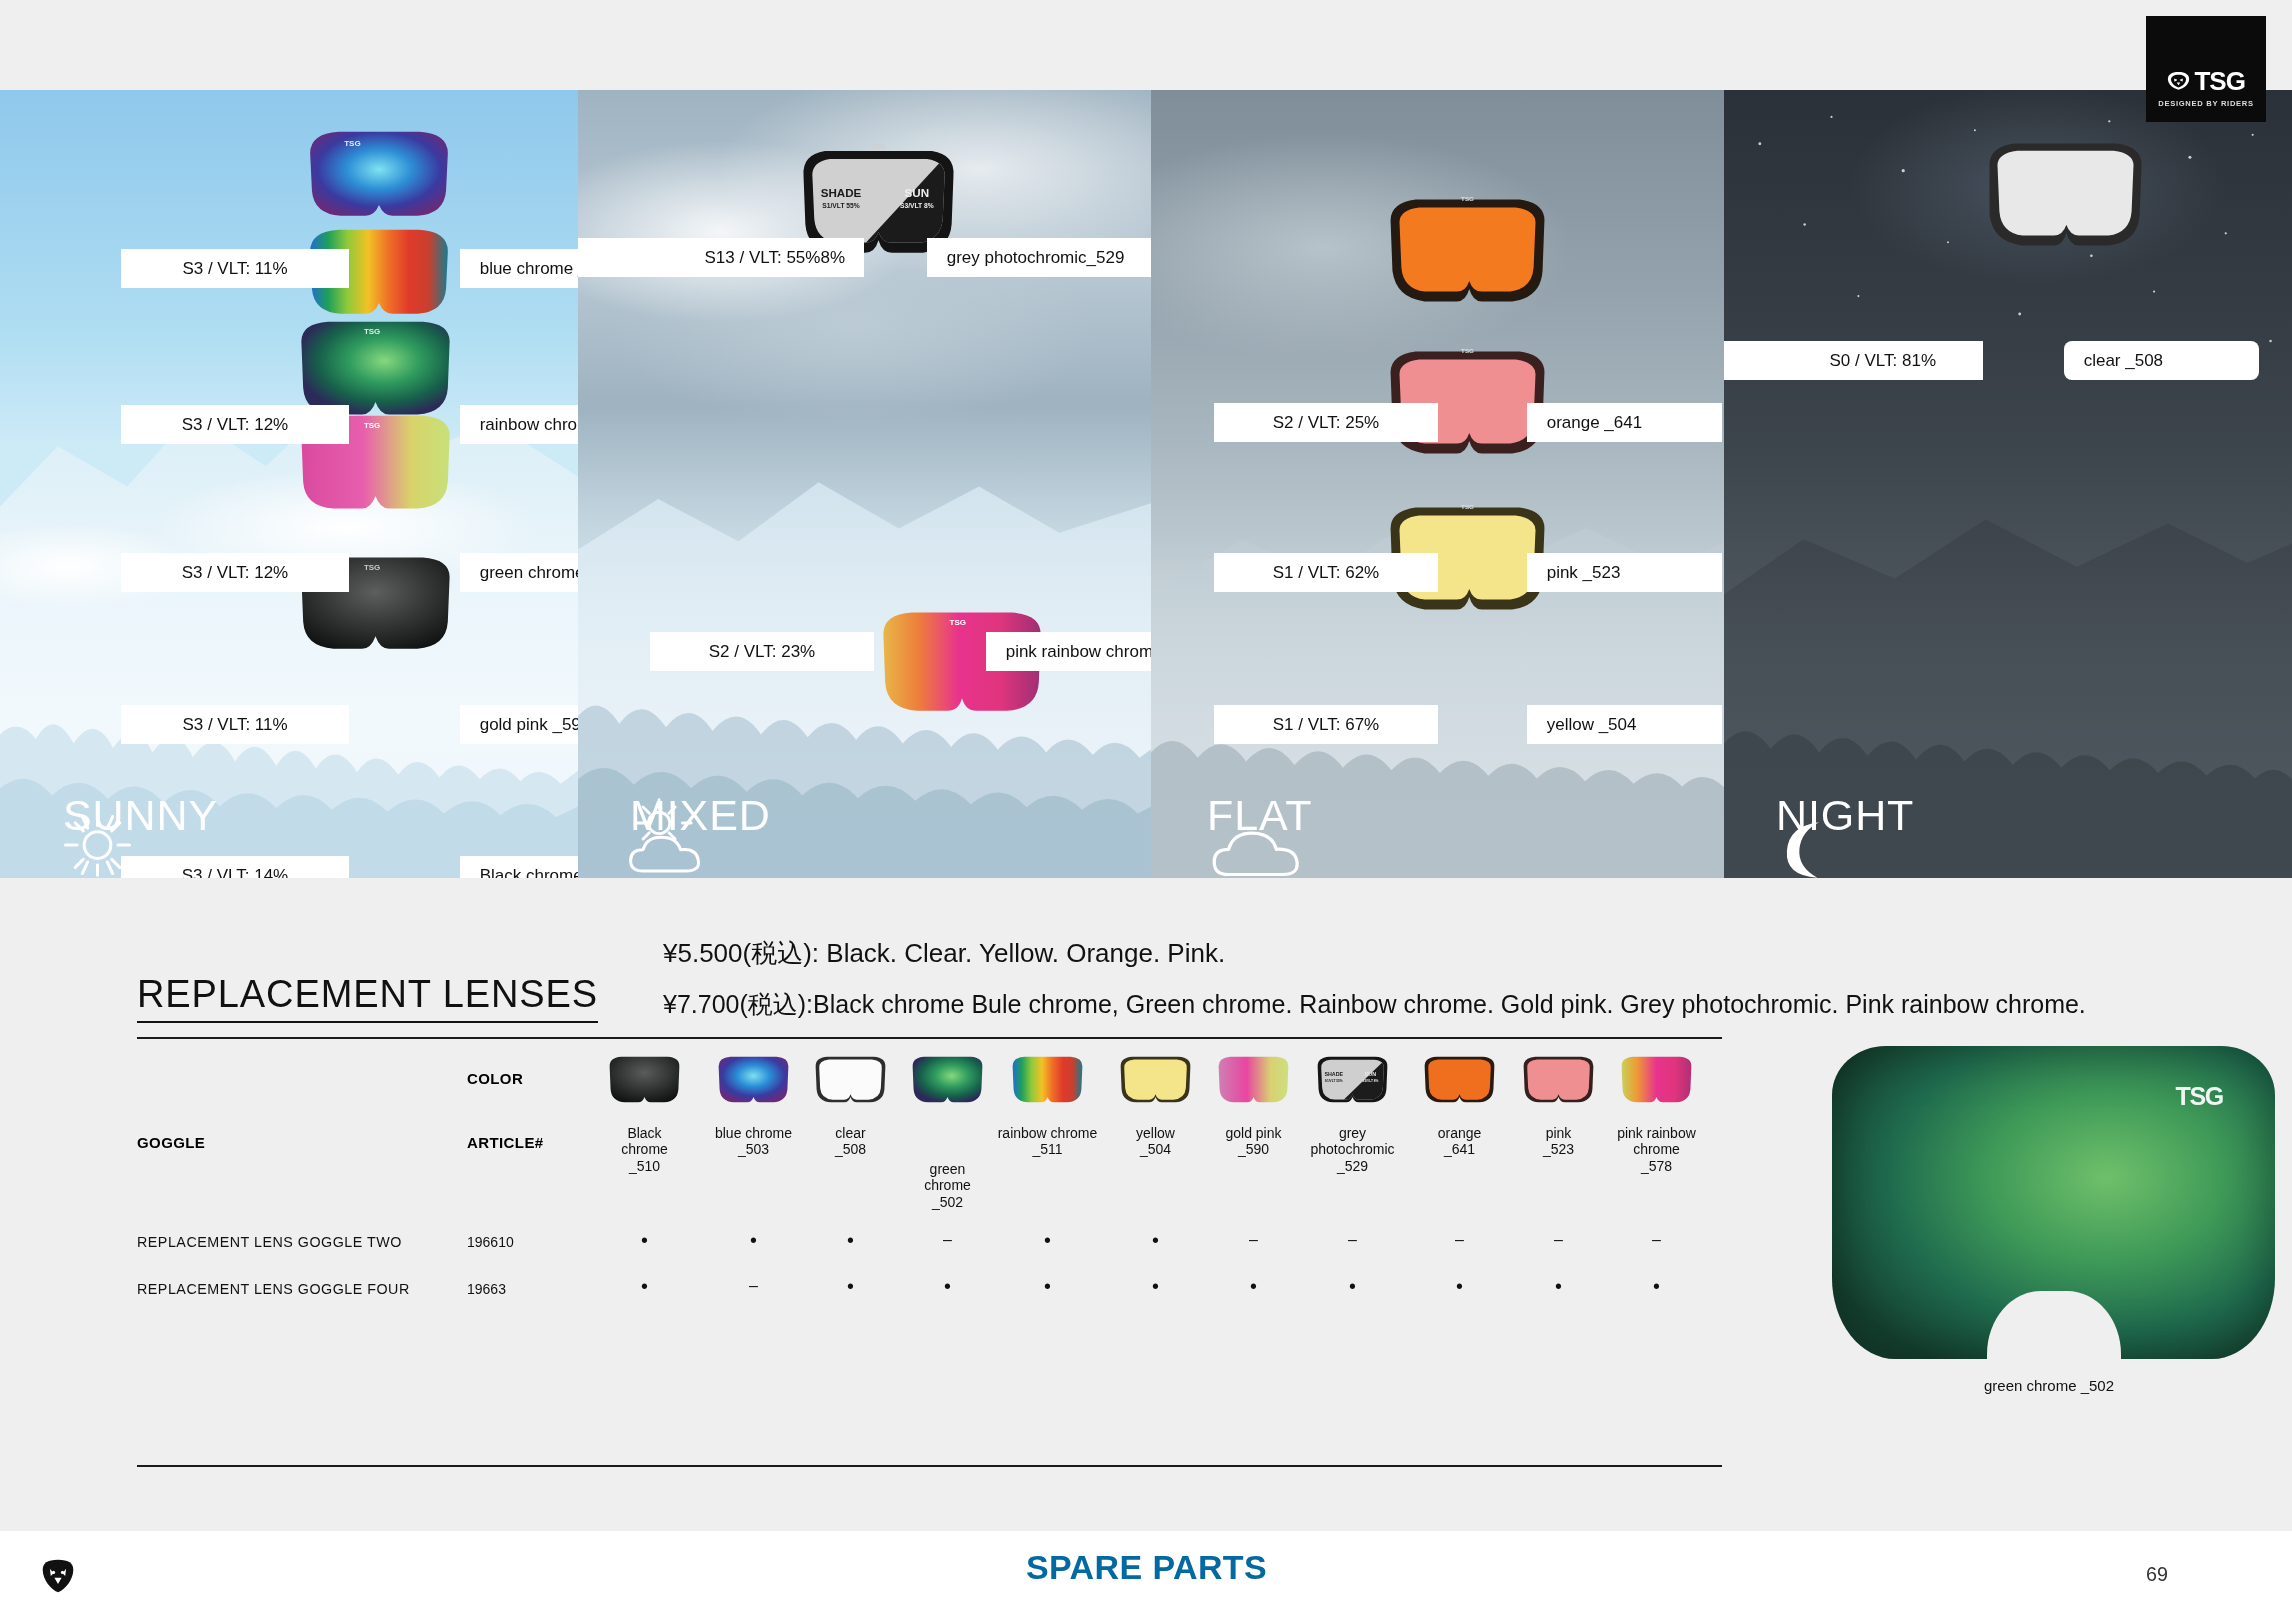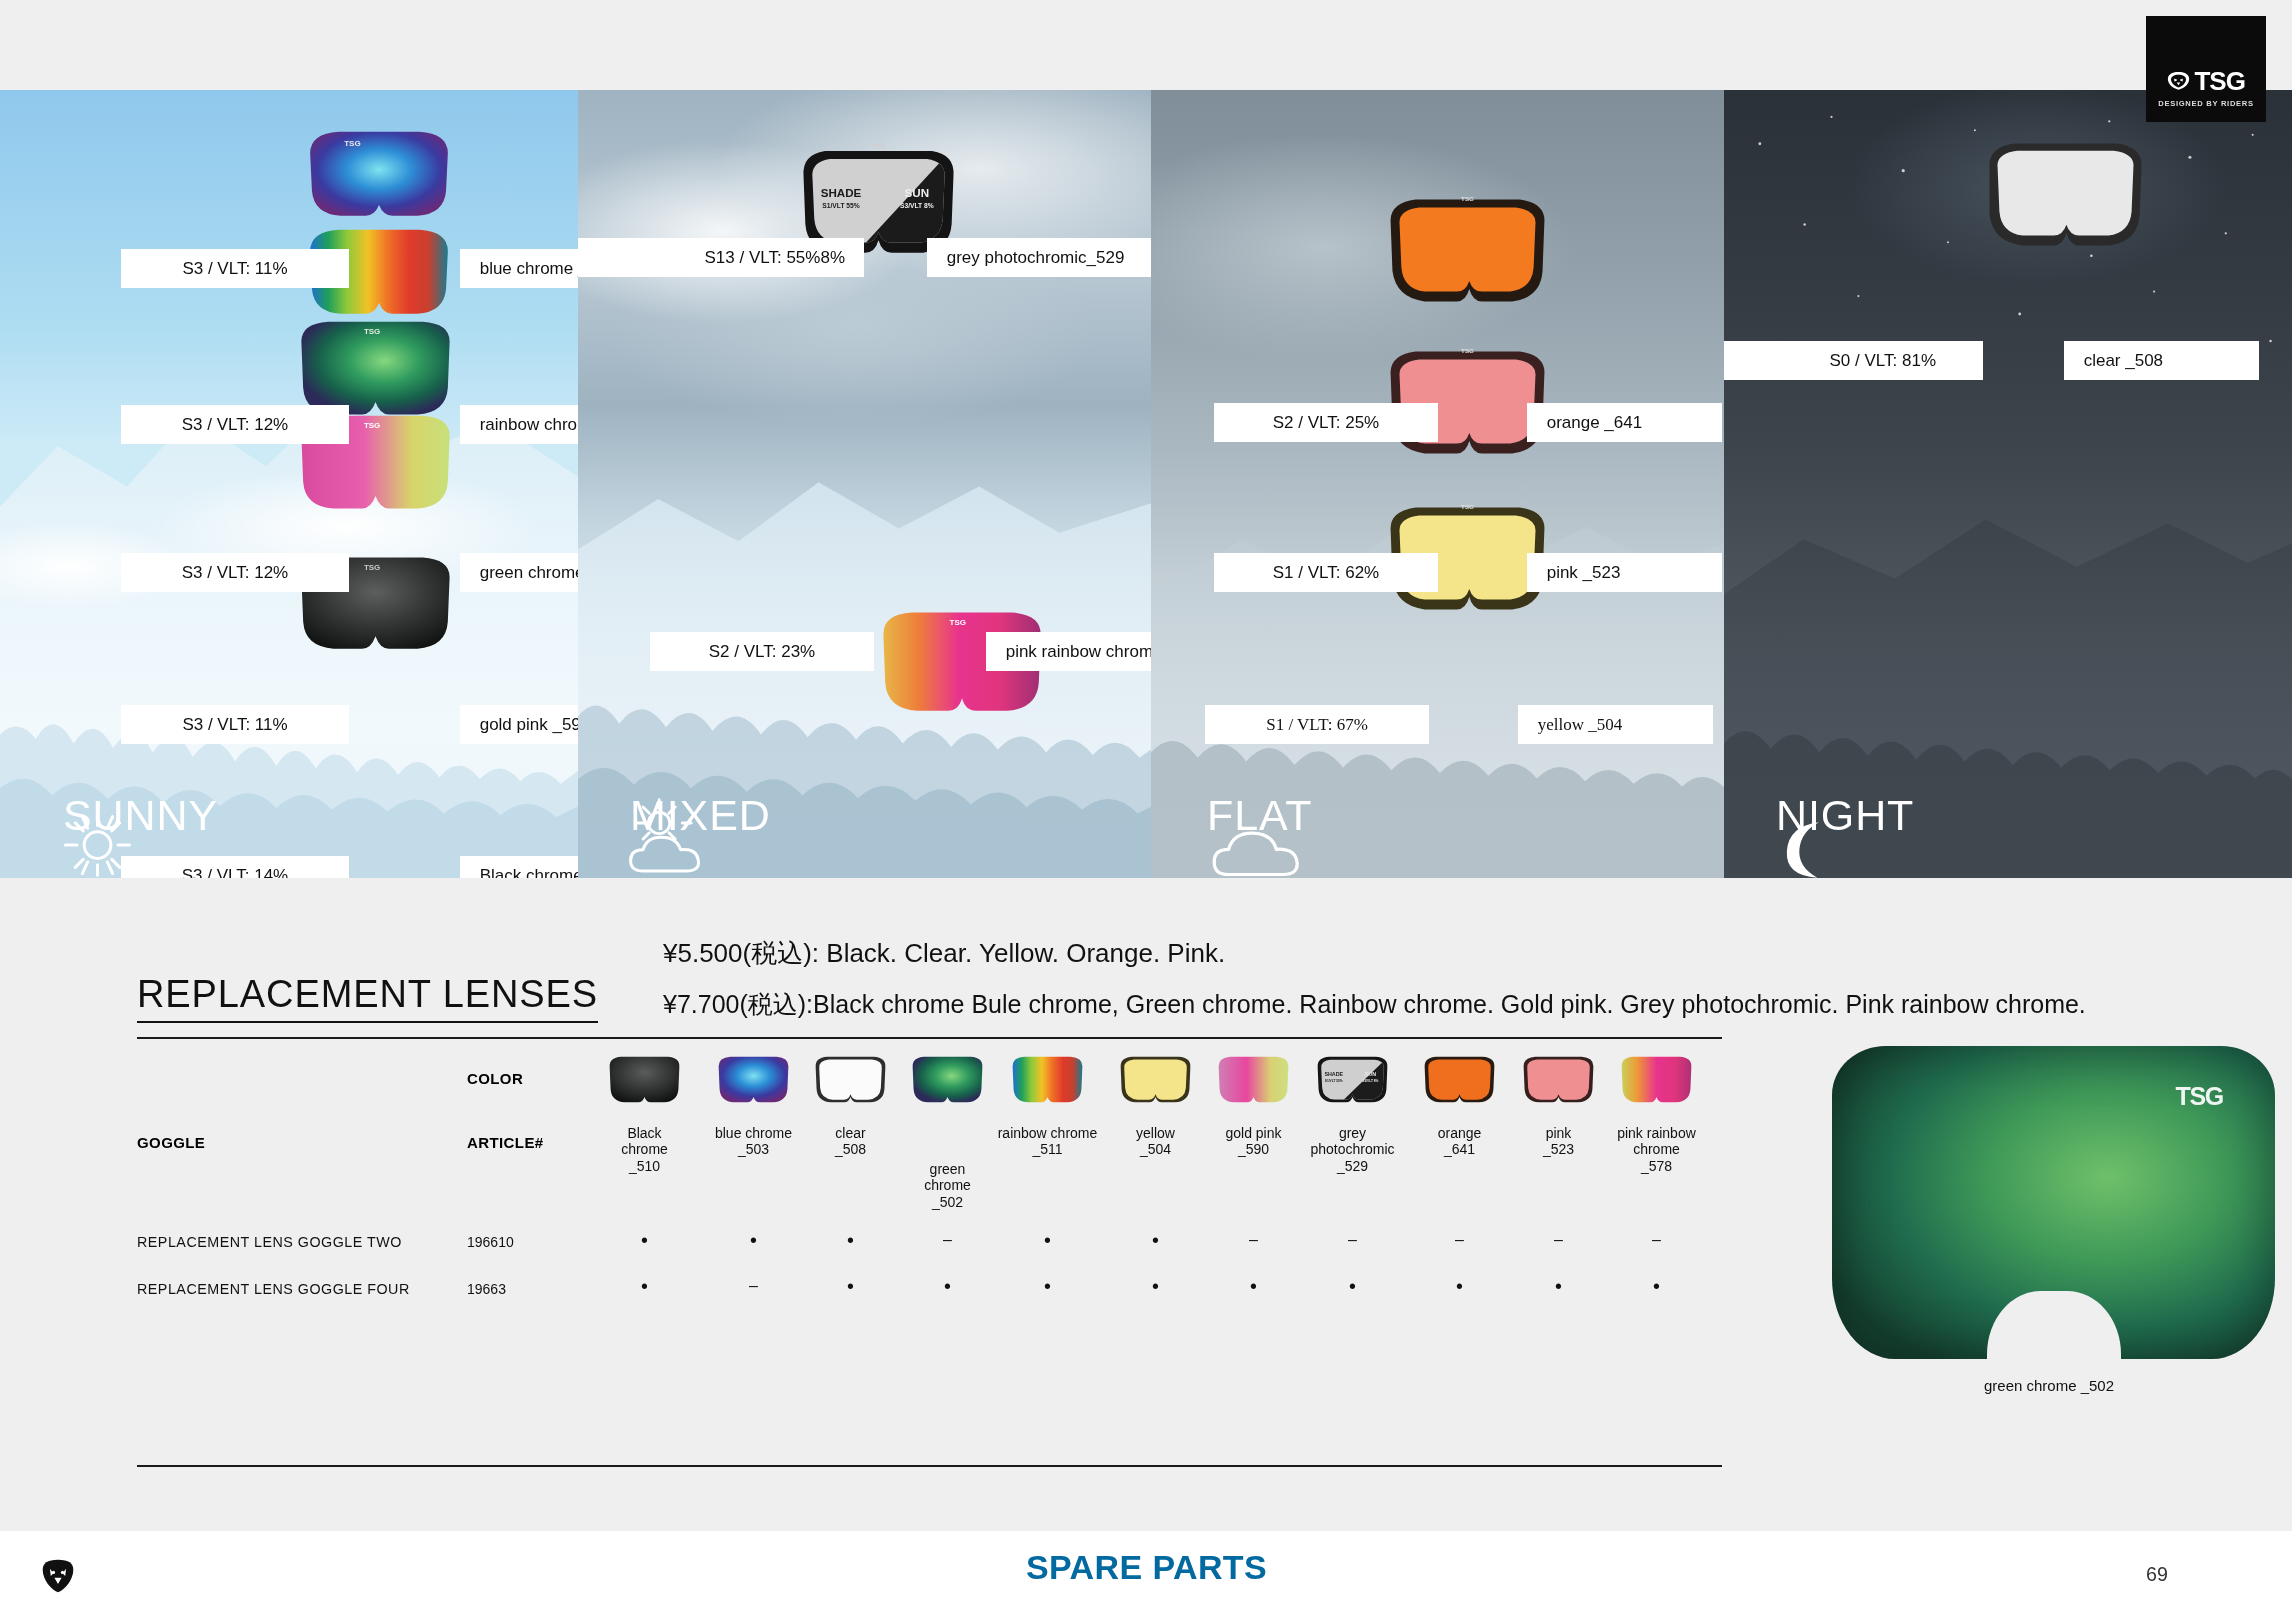--- a/index.html
+++ b/index.html
@@ -495,21 +495,21 @@
           </div>
       </div>
       <div class="callout split" style="left:63px; top:463px; width:448px;">
         <div class="bar-left" style="left:0; width:224px;">
             <span>S1 / VLT: 62%</span>
           </div>
         <div class="bar-right" style="left:313px; width:195px;">
             <span>pink _523</span>
           </div>
       </div>
-      <div class="callout split" style="left:54px; top:615px; width:448px;font-family:Liberation Serif, serif;">
+      <div class="callout split" style="left:63px; top:615px; width:448px;">
         <div class="bar-left" style="left:0; width:224px;">
             <span>S1 / VLT: 67%</span>
           </div>
         <div class="bar-right" style="left:313px; width:195px;">
             <span>yellow _504</span>
           </div>
       </div>
 
       <span class="wx-icon" style="left:56px; top:734px;">
         <svg width="99" height="56" viewBox="0 0 110 62">
@@ -554,21 +554,21 @@
         <svg class="lens-shape" viewBox="0 0 178 122">
           <path d="M4 30 Q2 8 32 4 L146 4 Q176 8 174 30 L172 84 Q170 114 138 118 L104 118 Q94 118 90 104 Q86 118 76 118 L40 118 Q8 114 4 84 Z" fill="#2a2a2a"></path>
           <path d="M13 31 Q11 15 35 12 L143 12 Q167 15 165 31 L163 80 Q161 104 137 107 L104 107 Q94 107 90 95 Q86 107 76 107 L41 107 Q17 104 15 80 Z" fill="#f2f2f2" opacity="0.95"></path>
         </svg>
       </div>
 
       <div class="callout split" style="left:-81px; top:251px; width:627px;">
         <div class="bar-left" style="left:0; width:340px; justify-content:flex-end; padding-right:47px;">
             <span>S0 / VLT: 81%</span>
           </div>
-        <div class="bar-right" style="left:421px; width:195px;">
+        <div class="bar-right" style="left:421px; width:195px;border-radius:8px;">
             <span>clear _508</span>
           </div>
       </div>
 
       <span class="wx-icon" style="left:43px; top:725px;">
         <svg width="72" height="68" viewBox="0 0 80 76">
           <path d="M58 8 Q24 12 22 40 Q20 68 56 70 Q34 58 36 38 Q38 18 58 8 Z" fill="#fff"></path>
         </svg>
       </span>
       <div class="wx-word" style="left:52px;">NIGHT</div>

